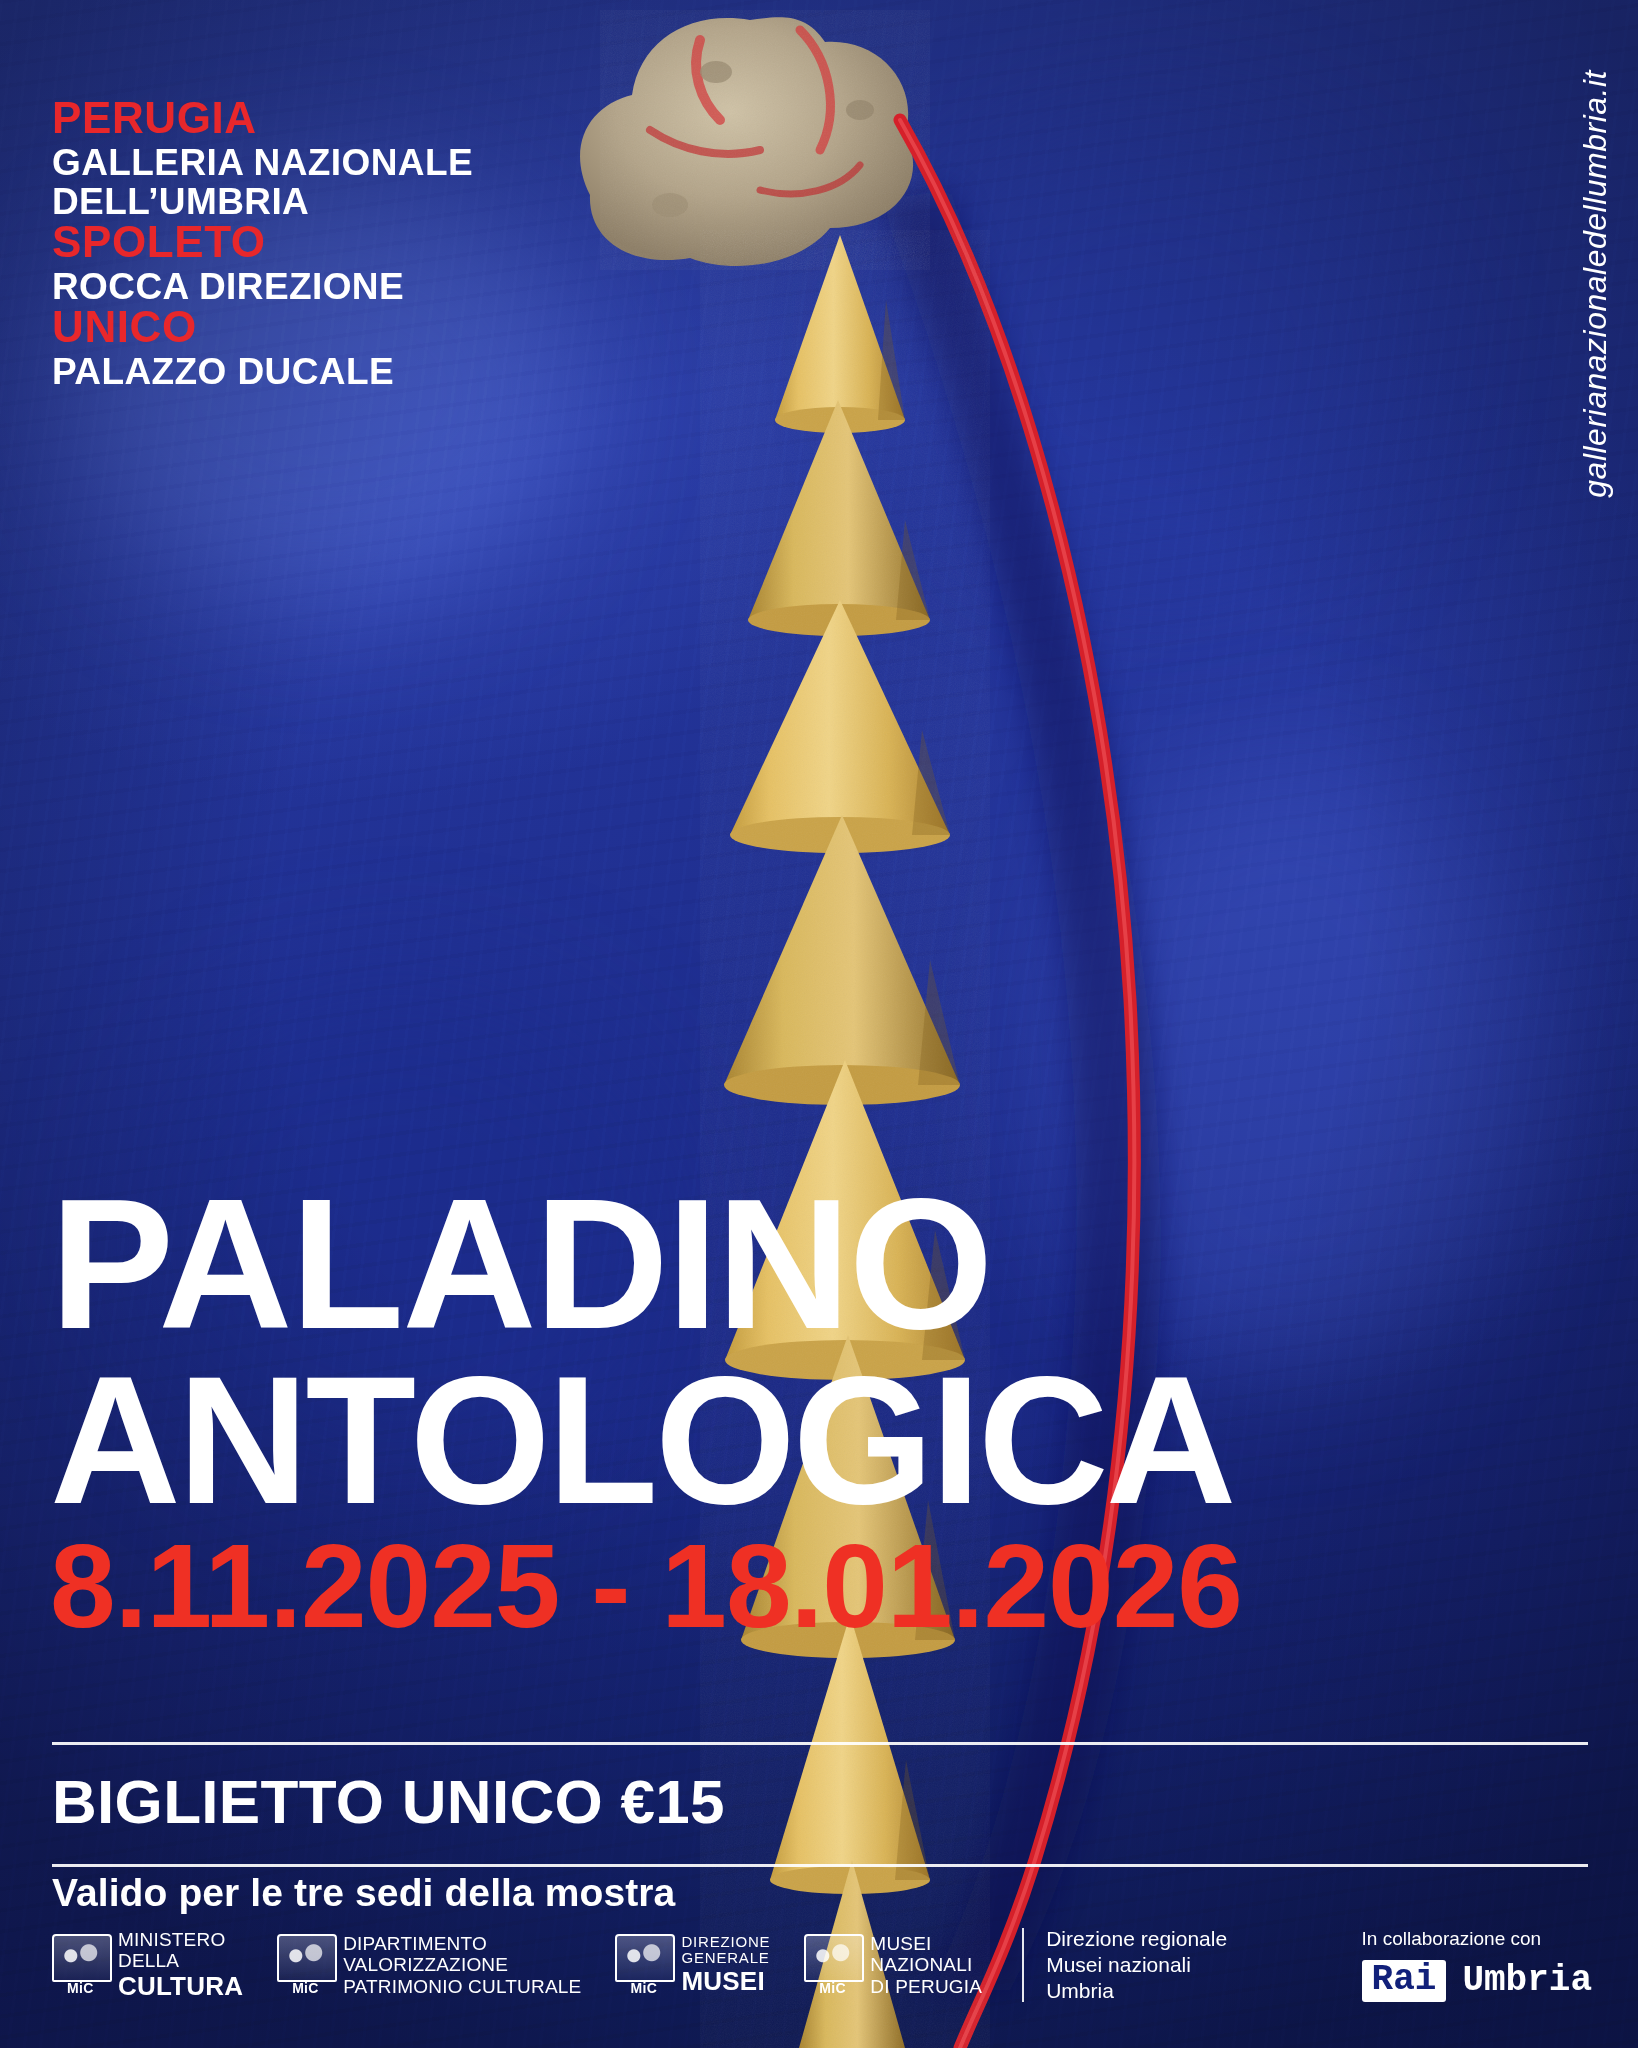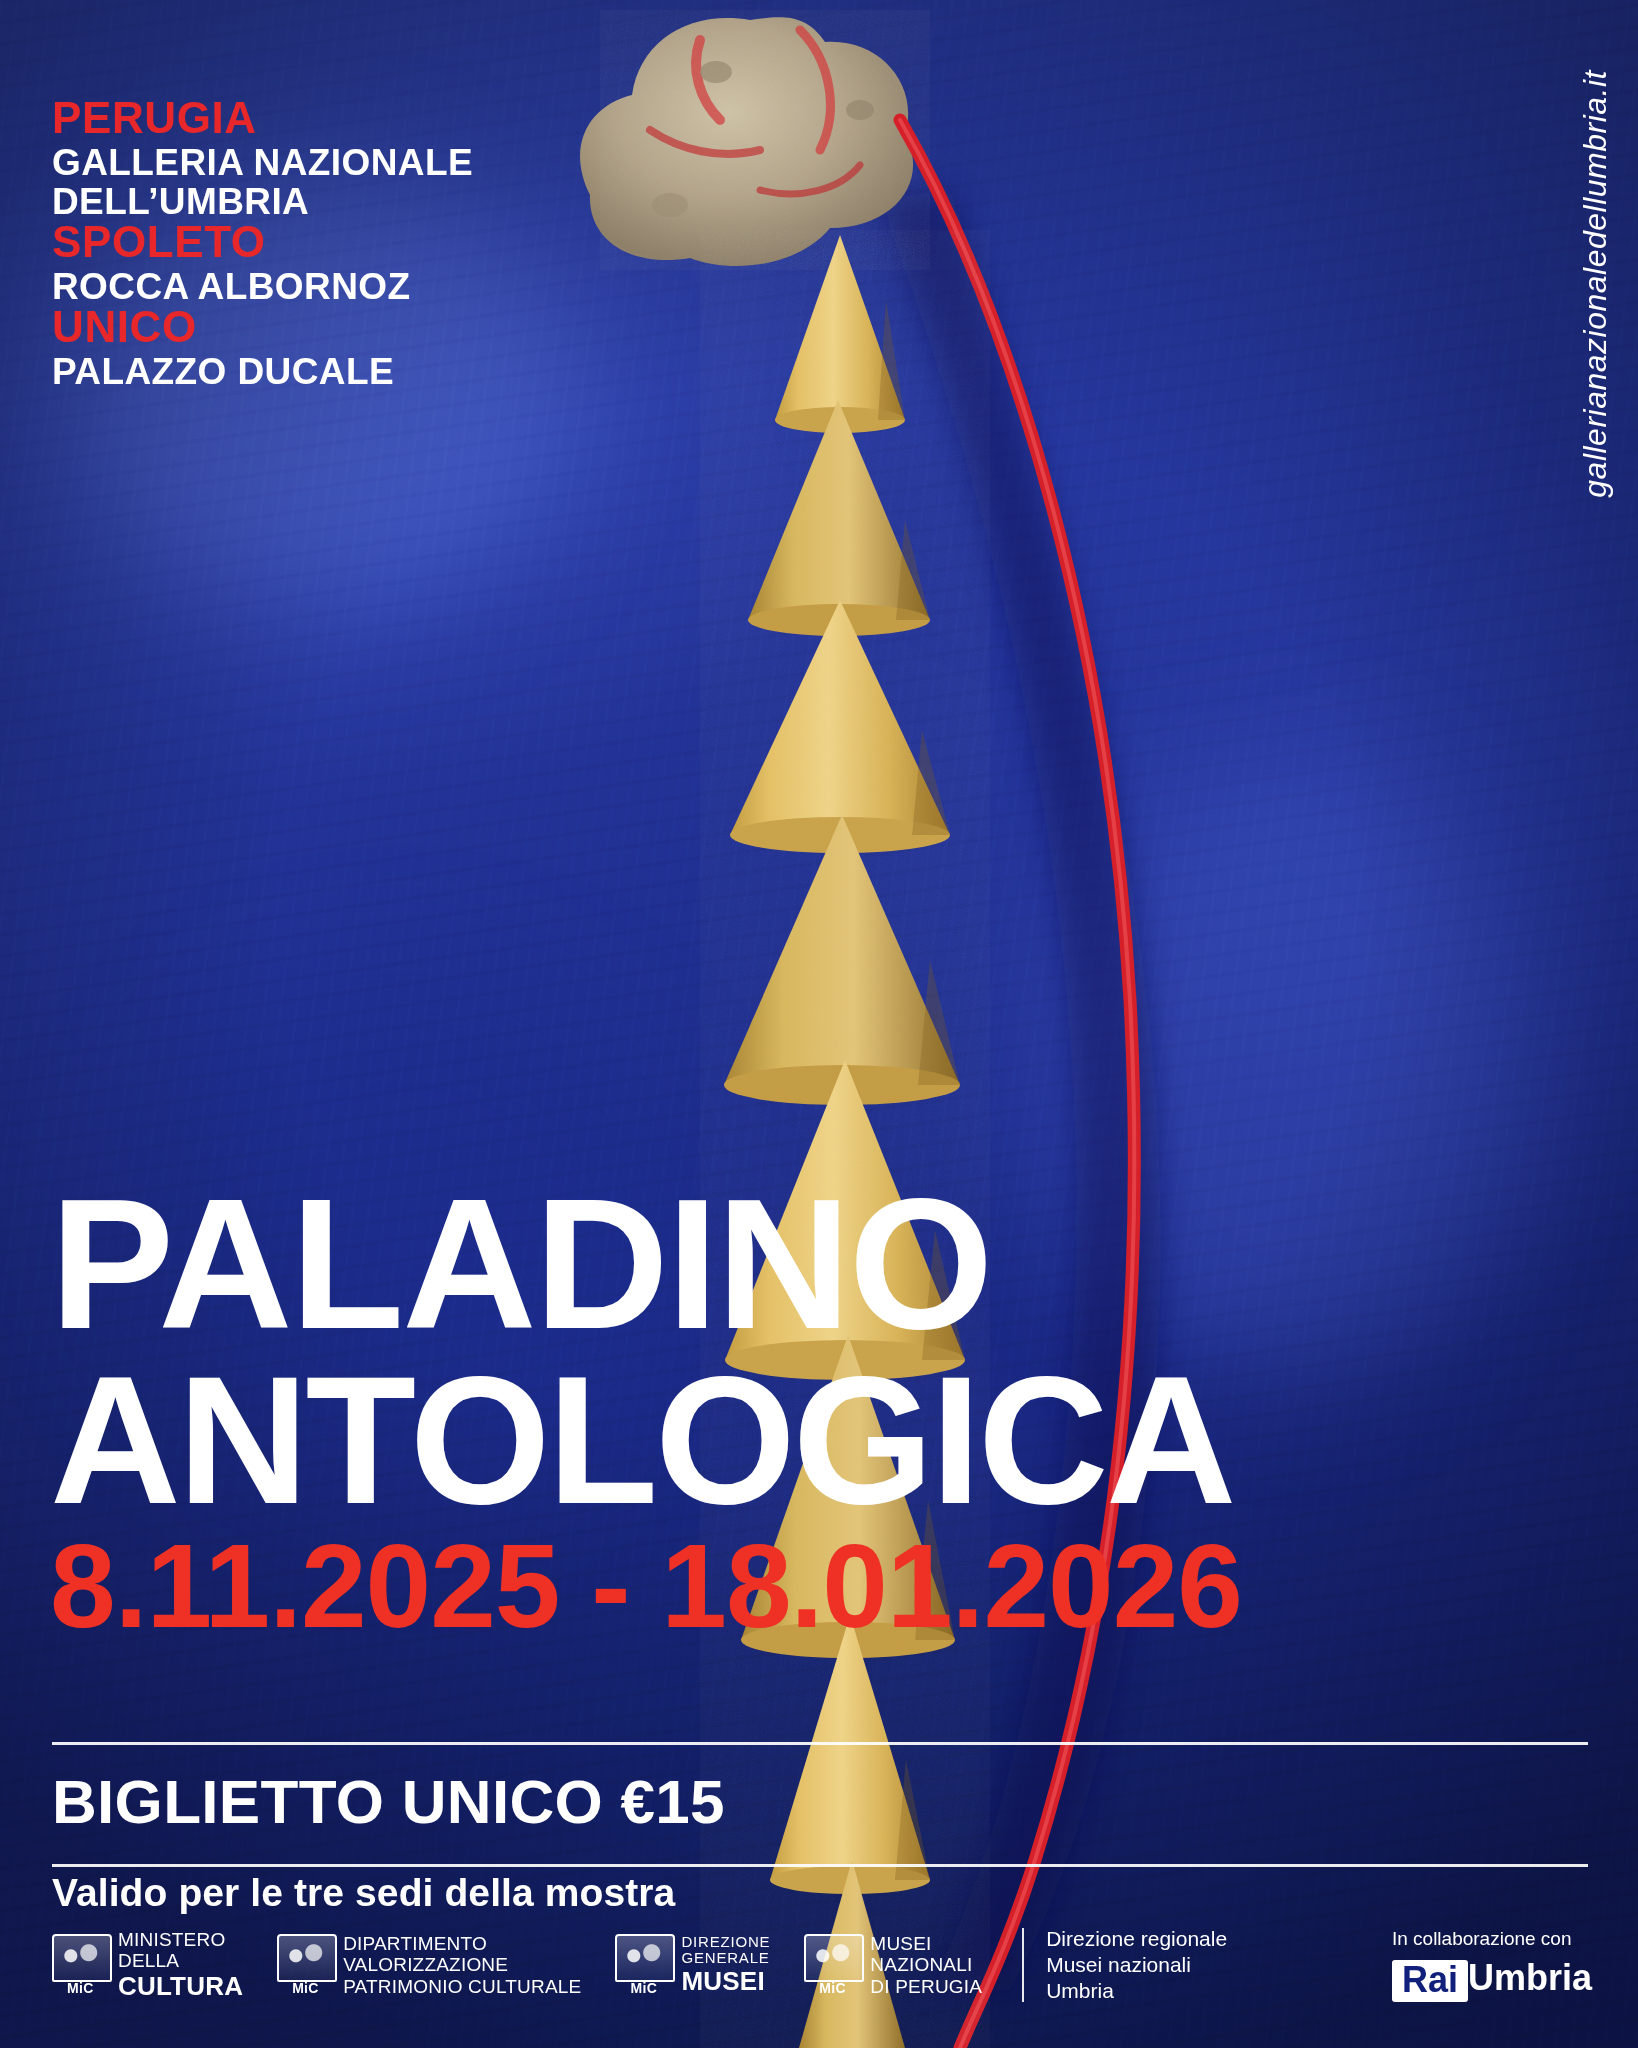--- a/index.html
+++ b/index.html
@@ -231,22 +231,23 @@
   .collab {
     margin-left: auto;
     text-align: left;
   }
   .collab-label {
     font-size: 19px;
     margin-bottom: 10px;
   }
   .rai-logo {
     display: inline-flex;
-    align-items: flex-start;
-    gap: 0;
+    align-items: center;
+    gap: 16px;
+    font-family: Liberation Mono, monospace;
   }
   .rai-box {
     background: #ffffff;
     color: #11207a;
     font-weight: bold;
     font-size: 36px;
     padding: 2px 10px 4px 10px;
     border-radius: 3px;
     line-height: 1;
   }
@@ -375,21 +376,21 @@
     <div>
       <div class="venue-city">PERUGIA</div>
       <div class="venue-name">
         <span>GALLERIA NAZIONALE</span>
         <span class="line2">DELL’UMBRIA</span>
       </div>
     </div>
     <div>
       <div class="venue-city">SPOLETO</div>
       <div class="venue-name">
-        <span>ROCCA ALBORNOZ</span>
+        <span>ROCCA DIREZIONE</span>
       </div>
     </div>
     <div>
       <div class="venue-city">UNICO</div>
       <div class="venue-name">
         <span>PALAZZO DUCALE</span>
       </div>
     </div>
   </div>
 

